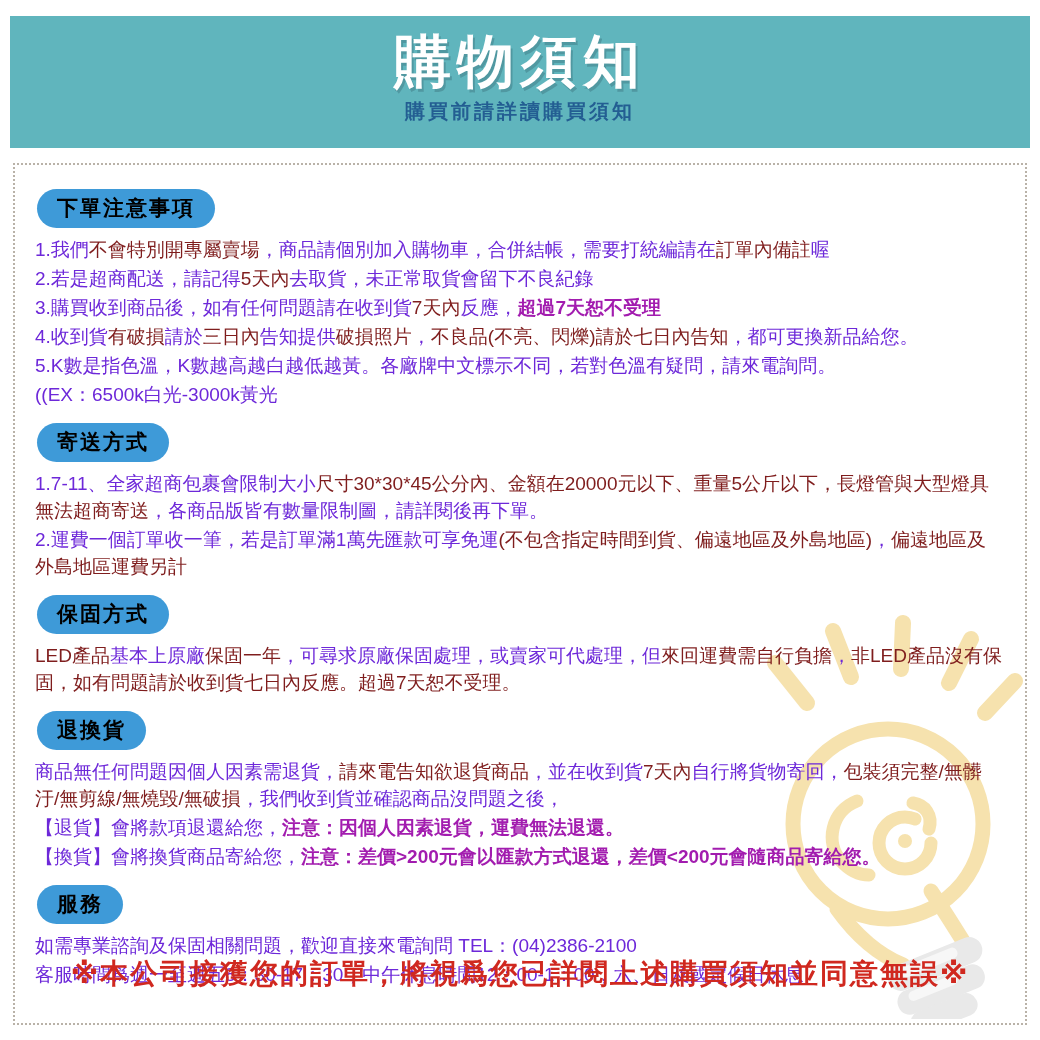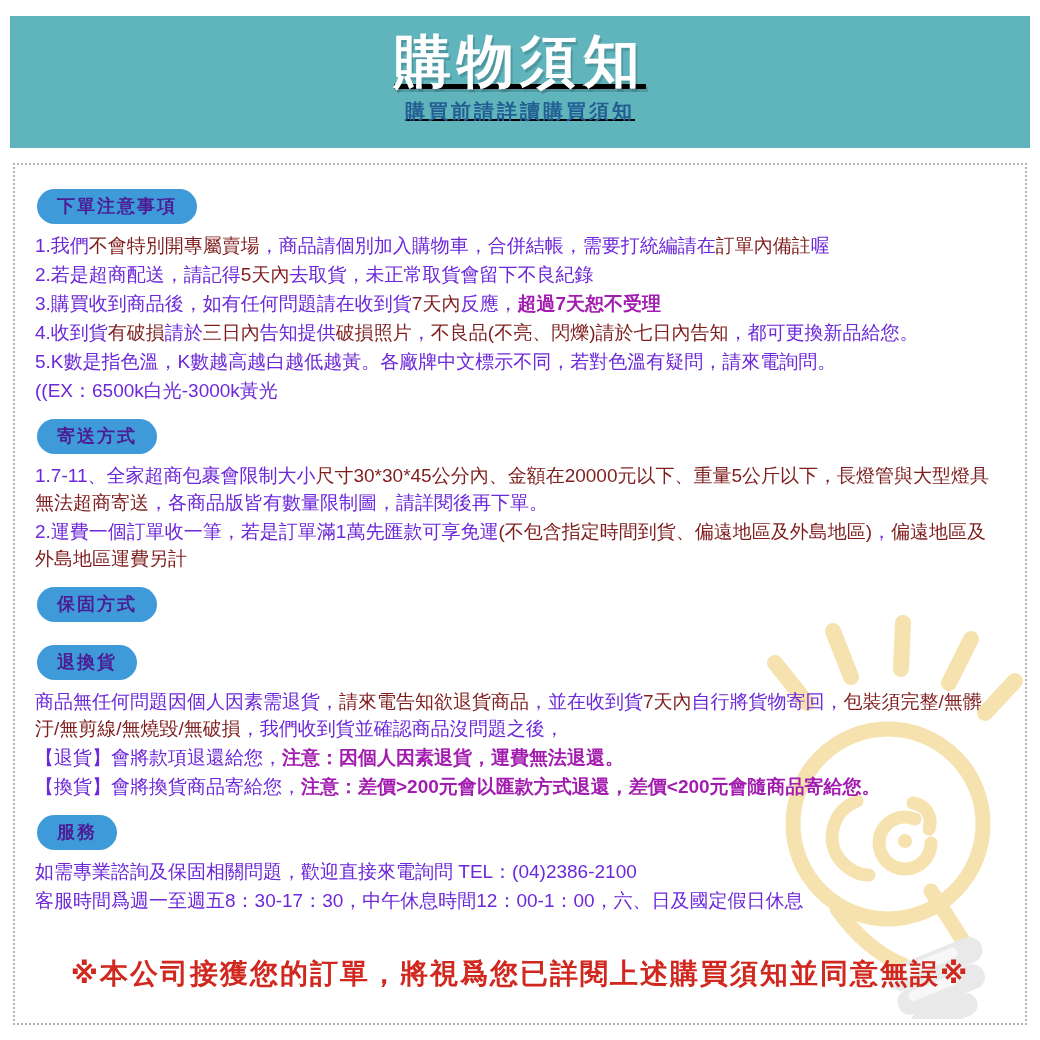--- a/index.html
+++ b/index.html
@@ -4,42 +4,42 @@
 <style>
   html,body{margin:0;padding:0;}
   body{
     width:1040px;height:1040px;position:relative;background:#ffffff;
     font-family:"Liberation Sans","DejaVu Sans",sans-serif;
     overflow:hidden;
   }
   
   .banner{
     position:absolute;left:10px;top:16px;width:1020px;height:132px;
-    background:#60b5bd;text-align:center;text-decoration:underline;
+    background:#60b5bd;text-align:center;
   }
   .banner-title{
     margin-top:14px;font-size:57px;font-weight:bold;color:#ffffff;
     letter-spacing:6px;line-height:62px;
     text-shadow:2px 3px 0 rgba(40,80,90,.28);
   }
   .banner-sub{
     margin-top:6px;font-size:20px;font-weight:bold;color:#235e92;
     letter-spacing:3px;
   }
   
   .content{
     position:absolute;left:13px;top:163px;width:1014px;height:862px;
     box-sizing:border-box;border:2px dotted #b9b2a8;
     padding:24px 20px 0 20px;
   }
   .sections{position:relative;z-index:1;}
   .sec{margin:0 0 15px 0;}
   .pill{
-    display:inline-block;background:#3e9ad8;color:#4c1d95;
-    font-weight:bold;font-size:18px;letter-spacing:2px;
+    display:inline-block;background:#3e9ad8;color:#000000;
+    font-weight:bold;font-size:21px;letter-spacing:2px;
     padding:5px 20px 6px 20px;border-radius:999px;margin:0 0 8px 2px;
   }
   .para{margin:0 0 2px 0;font-size:19px;line-height:27px;}
   .k{color:#6d28d9;}
   .r{color:#7f1d1d;}
   .rb{color:#a21caf;font-weight:bold;}
   
   .footer-notice{
     position:absolute;left:0;bottom:30px;width:100%;z-index:1;
     text-align:center;font-size:28px;font-weight:bold;color:#d0281f;
@@ -84,19 +84,19 @@
       <rect x="216" y="362" width="92" height="25" rx="12" transform="rotate(-22 262 374)"></rect>
       <rect x="230" y="387" width="70" height="23" rx="11" transform="rotate(-22 265 398)"></rect>
       <rect x="220" y="342" width="60" height="11" rx="5" fill="#f7f7f7" transform="rotate(-22 250 347)"></rect>
       <rect x="228" y="368" width="52" height="10" rx="5" fill="#f7f7f7" transform="rotate(-22 254 373)"></rect>
     </g>
   </svg>
 
   <div class="sections">
       <section class="sec"><div class="pill">下單注意事項</div><p class="para"><span class="k">1.我們</span><span class="r">不會特別開專屬賣場</span><span class="k">，商品請個別加入購物車，合併結帳，需要打統編請在</span><span class="r">訂單內備註</span><span class="k">喔</span></p><p class="para"><span class="k">2.若是超商配送，請記得</span><span class="r">5天內</span><span class="k">去取貨，未正常取貨會留下不良紀錄</span></p><p class="para"><span class="k">3.購買收到商品後，如有任何問題請在收到貨</span><span class="r">7天內</span><span class="k">反應，</span><span class="rb">超過7天恕不受理</span></p><p class="para"><span class="k">4.收到貨</span><span class="r">有破損</span><span class="k">請於</span><span class="r">三日內</span><span class="k">告知提供</span><span class="r">破損照片</span><span class="k">，</span><span class="r">不良品(不亮、閃爍)請於七日內告知</span><span class="k">，都可更換新品給您。</span></p><p class="para"><span class="k">5.K數是指色溫，K數越高越白越低越黃。各廠牌中文標示不同，若對色溫有疑問，請來電詢問。</span></p><p class="para"><span class="k">((EX：6500k白光-3000k黃光</span></p></section>
       <section class="sec"><div class="pill">寄送方式</div><p class="para"><span class="k">1.7-11、全家超商包裹會限制大小</span><span class="r">尺寸30*30*45公分內、金額在20000元以下、重量5公斤以下，長燈管與大型燈具無法超商寄送</span><span class="k">，各商品版皆有數量限制圖，請詳閱後再下單。</span></p><p class="para"><span class="k">2.運費一個訂單收一筆，若是訂單滿1萬先匯款可享免運</span><span class="r">(不包含指定時間到貨、偏遠地區及外島地區)</span><span class="k">，</span><span class="r">偏遠地區及外島地區運費另計</span></p></section>
-      <section class="sec"><div class="pill">保固方式</div></section>
+      <section class="sec"><div class="pill">保固方式</div><p class="para"><span class="r">LED產品</span><span class="k">基本上原廠</span><span class="r">保固一年</span><span class="k">，可尋求原廠保固處理，或賣家可代處理，但</span><span class="r">來回運費需自行負擔</span><span class="k">，</span><span class="r">非LED產品沒有保固，如有問題請於收到貨七日內反應。超過7天恕不受理。</span></p></section>
       <section class="sec"><div class="pill">退換貨</div><p class="para"><span class="k">商品無任何問題因個人因素需退貨，</span><span class="r">請來電告知欲退貨商品</span><span class="k">，並在收到貨</span><span class="r">7天內</span><span class="k">自行將貨物寄回，</span><span class="r">包裝須完整/無髒汙/無剪線/無燒毀/無破損</span><span class="k">，我們收到貨並確認商品沒問題之後，</span></p><p class="para"><span class="k">【退貨】會將款項退還給您，</span><span class="rb">注意：因個人因素退貨，運費無法退還。</span></p><p class="para"><span class="k">【換貨】會將換貨商品寄給您，</span><span class="rb">注意：差價&gt;200元會以匯款方式退還，差價&lt;200元會隨商品寄給您。</span></p></section>
       <section class="sec"><div class="pill">服務</div><p class="para"><span class="k">如需專業諮詢及保固相關問題，歡迎直接來電詢問  TEL：(04)2386-2100</span></p><p class="para"><span class="k">客服時間爲週一至週五8：30-17：30，中午休息時間12：00-1：00，六、日及國定假日休息</span></p></section>
     </div>
 
   <div class="footer-notice">※本公司接獲您的訂單，將視爲您已詳閱上述購買須知並同意無誤※</div>
 </div>
 
 </body></html>

